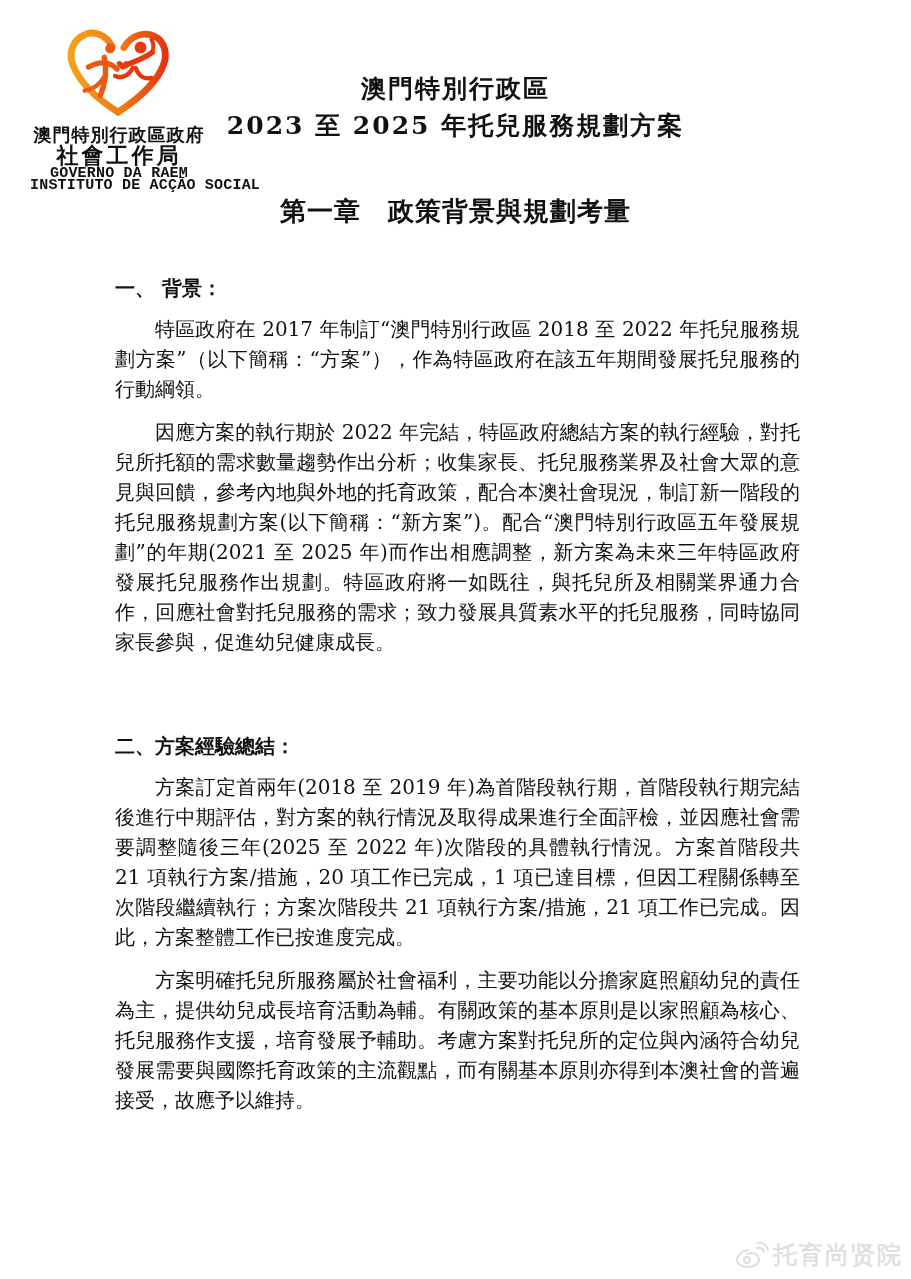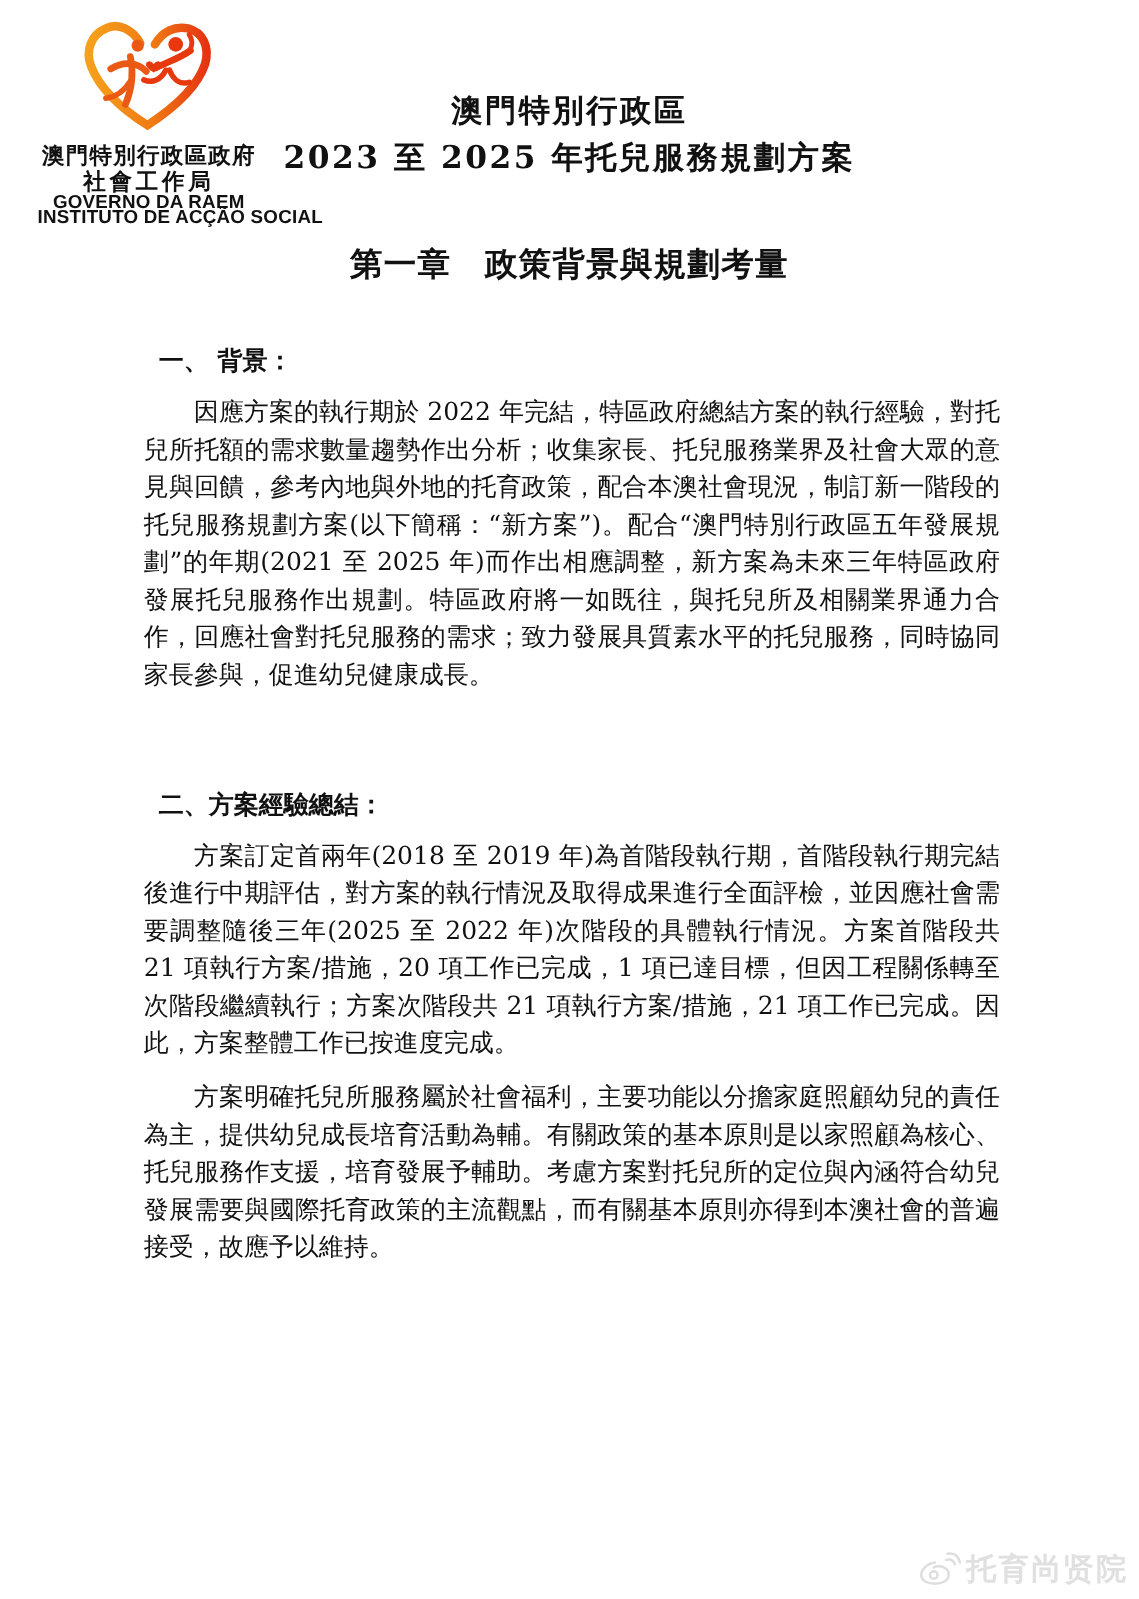--- a/index.html
+++ b/index.html
@@ -8,28 +8,28 @@
     position: relative;
     overflow: hidden;
     font-family: "DejaVu Serif", "Liberation Serif", serif;
     color: #111111;
   }
   .page { position: relative; width: 911px; height: 1279px; }
 
   
   .logo-block {
     position: absolute;
-    left: 30px; top: 10px;
+    left: 30px; top: 22px;
     width: 178px;
     text-align: center;
-    font-family: Liberation Sans, sans-serif;
+    font-family: Liberation Mono, monospace;
   }
   .logo-block svg { display: block; margin: 0 auto 4px auto; }
   .org-zh-1 { font-size: 18px; font-weight: bold; letter-spacing: 1px; line-height: 21px; white-space: nowrap; }
-  .org-zh-2 { font-size: 18px; font-weight: bold; letter-spacing: 3px; line-height: 21px; }
+  .org-zh-2 { font-size: 22px; font-weight: bold; letter-spacing: 3px; line-height: 21px; }
   .org-pt  { font-size: 15px; font-weight: bold; line-height: 12px; letter-spacing: 0.2px; white-space: nowrap; }
 
   
   .doc-title {
     padding-top: 70px;
     text-align: center;
     font-weight: bold;
     font-size: 25px;
     line-height: 37px;
     letter-spacing: 2px;
@@ -44,21 +44,21 @@
 
   
   .content {
     margin: 0 111px 0 115px; 
     font-size: 20px;
     line-height: 30px;
   }
   .content h2 {
     font-size: 20px;
     font-weight: bold;
-    margin: 12px;
+    margin: 0;
     line-height: 26px;
   }
   .content h2.sec1 { margin-top: 46px; }
   .content h2.sec2 { margin-top: 76px; }
   .content p {
     margin: 13px 0 0 0;
     text-indent: 2em;
     text-align: justify;
     text-justify: inter-character;
   }
@@ -128,20 +128,21 @@
   <div class="doc-title">
     <div>澳門特別行政區</div>
     <div>2023 至 2025 年托兒服務規劃方案</div>
   </div>
 
   <div class="chapter">第一章　政策背景與規劃考量</div>
 
   <div class="content">
 
     <h2 class="sec1">一、 背景：</h2>
+    <p>特區政府在 2017 年制訂“澳門特別行政區 2018 至 2022 年托兒服務規劃方案”（以下簡稱：“方案”），作為特區政府在該五年期間發展托兒服務的行動綱領。</p>
     <p>因應方案的執行期於 2022 年完結，特區政府總結方案的執行經驗，對托兒所托額的需求數量趨勢作出分析；收集家長、托兒服務業界及社會大眾的意見與回饋，參考內地與外地的托育政策，配合本澳社會現況，制訂新一階段的托兒服務規劃方案(以下簡稱：“新方案”)。配合“澳門特別行政區五年發展規劃”的年期(2021 至 2025 年)而作出相應調整，新方案為未來三年特區政府發展托兒服務作出規劃。特區政府將一如既往，與托兒所及相關業界通力合作，回應社會對托兒服務的需求；致力發展具質素水平的托兒服務，同時協同家長參與，促進幼兒健康成長。</p>
 
     <h2 class="sec2">二、方案經驗總結：</h2>
     <p>方案訂定首兩年(2018 至 2019 年)為首階段執行期，首階段執行期完結後進行中期評估，對方案的執行情況及取得成果進行全面評檢，並因應社會需要調整隨後三年(2025 至 2022 年)次階段的具體執行情況。方案首階段共 21 項執行方案/措施，20 項工作已完成，1 項已達目標，但因工程關係轉至次階段繼續執行；方案次階段共 21 項執行方案/措施，21 項工作已完成。因此，方案整體工作已按進度完成。</p>
 
     <p>方案明確托兒所服務屬於社會福利，主要功能以分擔家庭照顧幼兒的責任為主，提供幼兒成長培育活動為輔。有關政策的基本原則是以家照顧為核心、托兒服務作支援，培育發展予輔助。考慮方案對托兒所的定位與內涵符合幼兒發展需要與國際托育政策的主流觀點，而有關基本原則亦得到本澳社會的普遍接受，故應予以維持。</p>
 
   </div>
 
   <div class="watermark">

